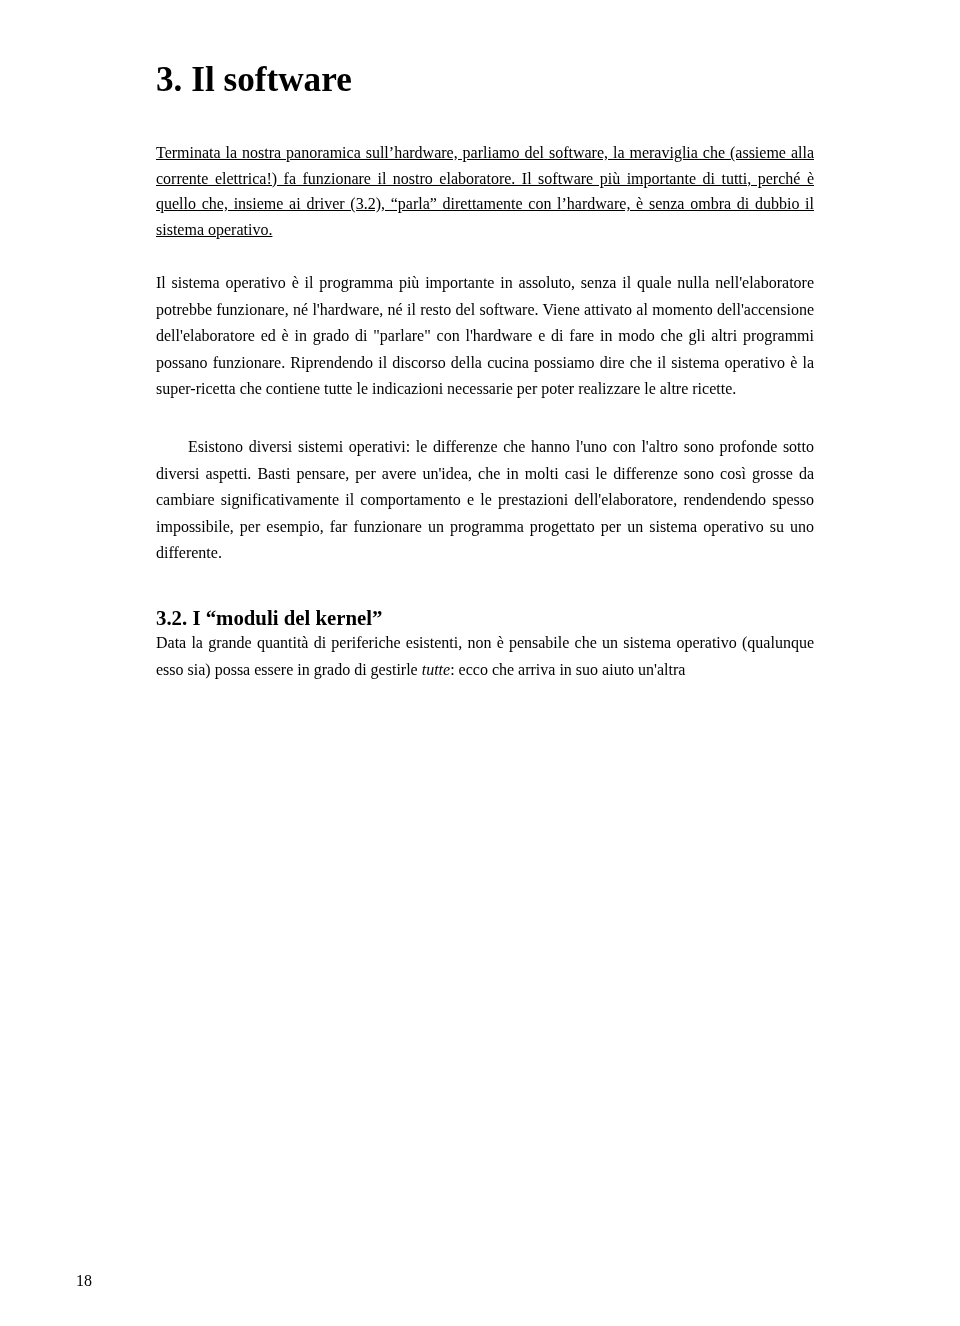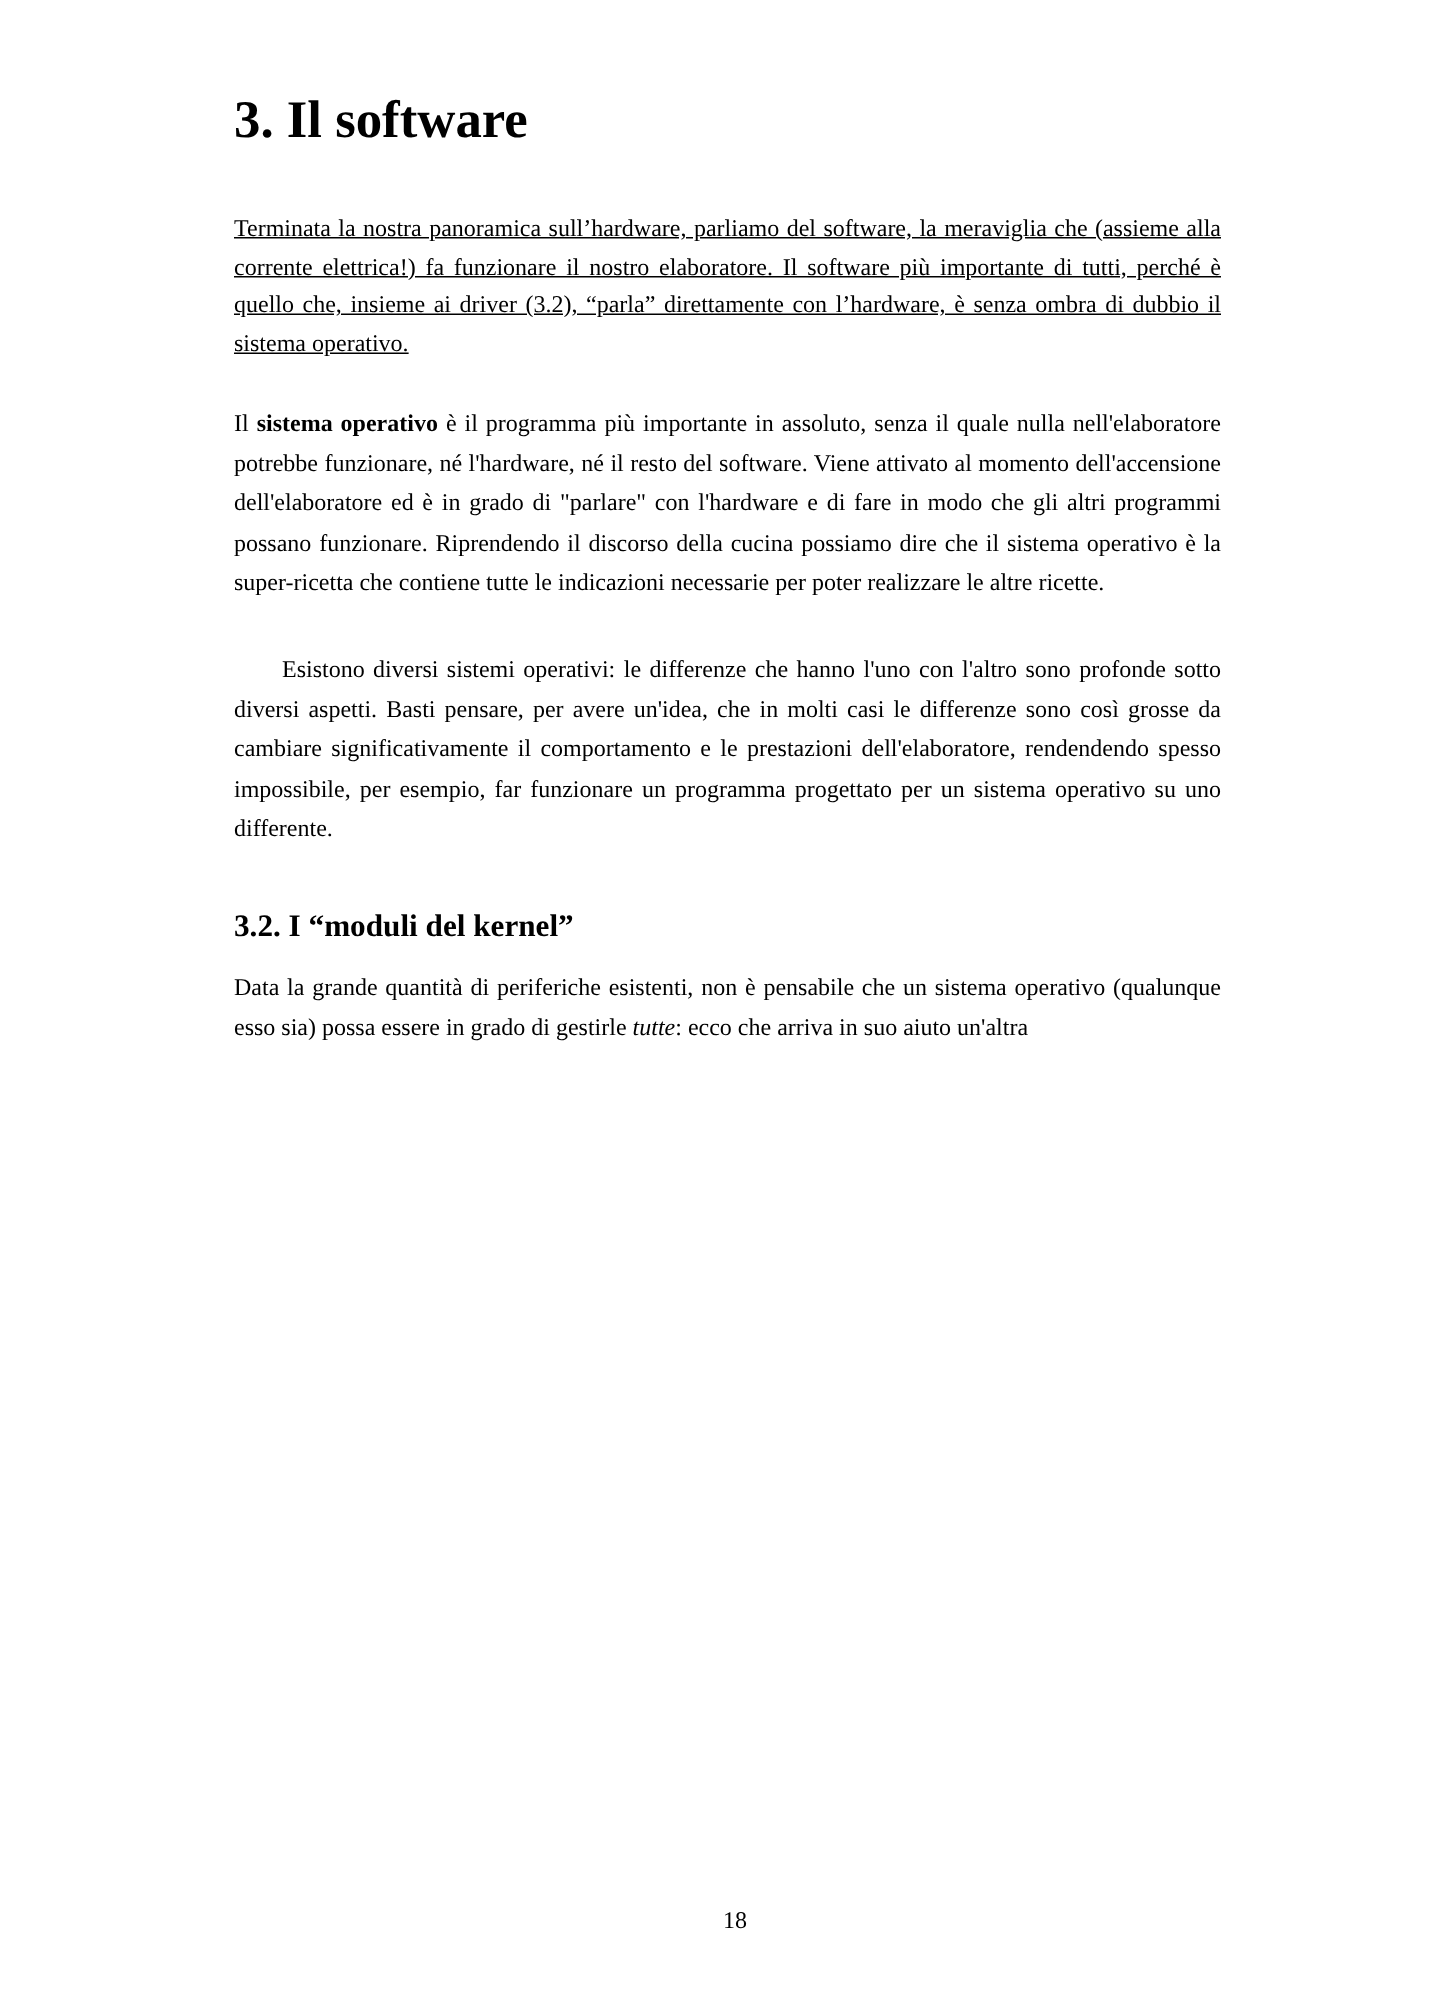--- a/index.html
+++ b/index.html
@@ -50,51 +50,50 @@
     }
 
     .body-text {
       text-align: justify;
       line-height: 1.65;
       margin-bottom: 14px;
       font-size: 1em;
     }
 
     .body-text .bold {
-      font-weight: bold;
+      font-weight: normal;
     }
 
     .body-text .italic {
       font-style: italic;
     }
 
     .indented {
       text-indent: 2em;
       text-align: justify;
       line-height: 1.65;
       margin-bottom: 14px;
       font-size: 1em;
       margin-top: 32px;
     }
 
     .page-number {
-      text-align: center;
+      text-align: left;
       position: absolute;
       bottom: 36px;
       left: 0;
       right: 0;
       font-size: 1em;
       margin-left: 20px;
     }
 
     h2.subsection-title {
       font-size: 1.3em;
       font-weight: bold;
       margin-top: 40px;
-      margin-bottom: 16px;
     }
   </style>
 </head>
 <body>
 
 <div class="page">
 
   <h1 class="chapter-title">3. Il software</h1>
 
   <p class="intro-text">Terminata la nostra panoramica sull’hardware, parliamo del software, la meraviglia che (assieme alla corrente elettrica!) fa funzionare il nostro elaboratore. Il software più importante di tutti, perché è quello che, insieme ai driver (3.2), “parla” direttamente con l’hardware, è senza ombra di dubbio il sistema operativo.</p>

